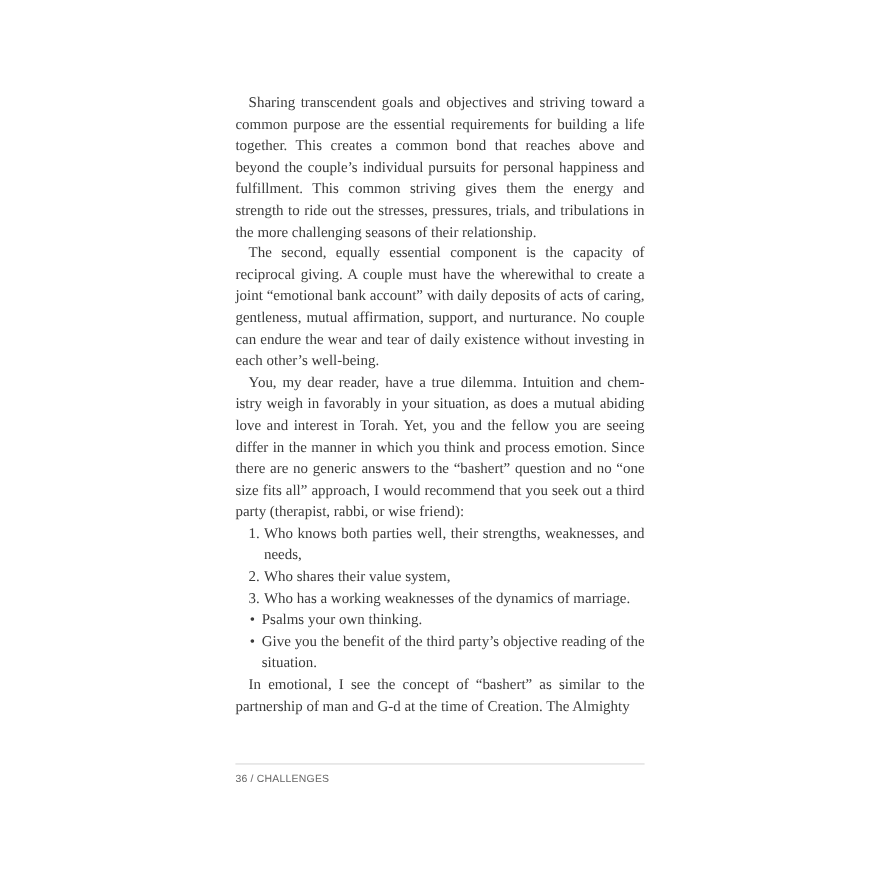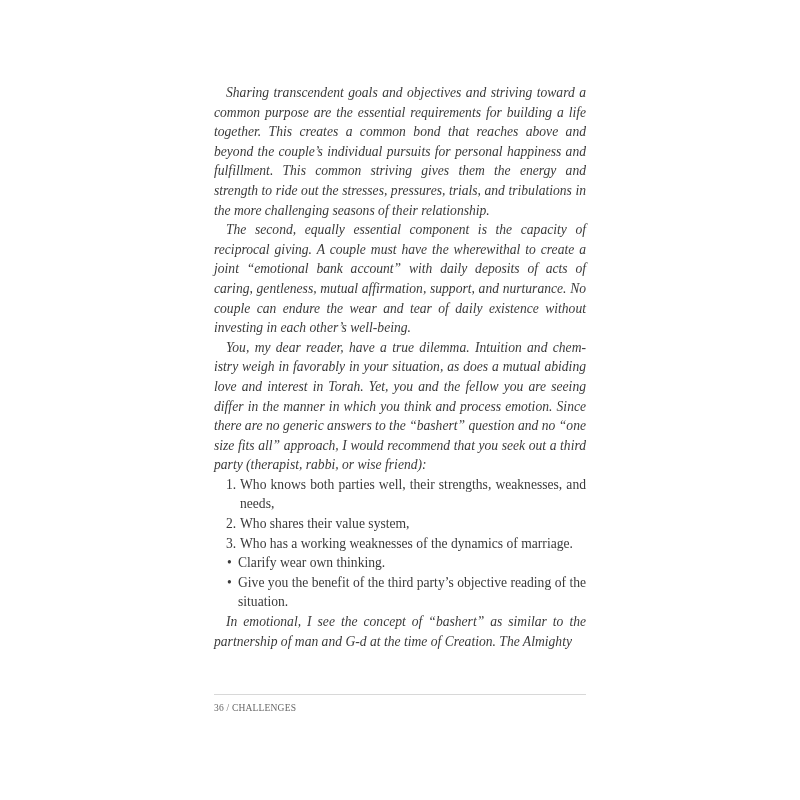--- a/index.html
+++ b/index.html
@@ -20,21 +20,20 @@
       width: 372px;
       font-family: "Liberation Serif", "DejaVu Serif", serif;
       font-size: 13.6px;
       line-height: 19.6px;
       color: #3a3a3a;
     }
     .page p {
       margin: 0;
       text-align: justify;
       text-indent: 12px;
-      font-style: italic;
     }
     .list {
       margin: 0;
       padding: 0;
       list-style: none;
     }
     .list li {
       position: relative;
       padding-left: 27px;
       text-align: justify;
@@ -64,21 +63,21 @@
       left: 214px;
       top: 694px;
       width: 372px;
       height: 0;
       border-top: 1.5px solid #d8d8d8;
     }
     .footer {
       position: absolute;
       left: 214px;
       top: 703px;
-      font-family: Liberation Serif, serif;
+      font-family: Liberation Sans, sans-serif;
       font-size: 9.5px;
       color: #666666;
       letter-spacing: 0.2px;
     }
   </style>
 </head>
 <body>
 
 <div class="page">
   <p>Sharing transcendent goals and objectives and striving toward a common purpose are the essential requirements for building a life together. This creates a common bond that reaches above and beyond the couple’s individual pursuits for personal happiness and fulfillment. This common striving gives them the energy and strength to ride out the stresses, pressures, trials, and tribulations in the more challenging seasons of their relationship.</p>
@@ -97,21 +96,21 @@
     <li>
       <span class="marker">3.</span>
       <span>Who has a working weaknesses of the dynamics of marriage.</span>
     </li>
   </ul>
 
 
   <ul class="list blist">
     <li>
       <span class="marker">•</span>
-      <span>Clarify wear own thinking.</span>
+      <span>Psalms your own thinking.</span>
     </li>
     <li>
       <span class="marker">•</span>
       <span>Give you the benefit of the third party’s objective reading of the situation.</span>
     </li>
   </ul>
 
   <p>In emotional, I see the concept of “bashert” as similar to the partnership of man and G-d at the time of Creation. The Almighty</p>
 </div>
 

